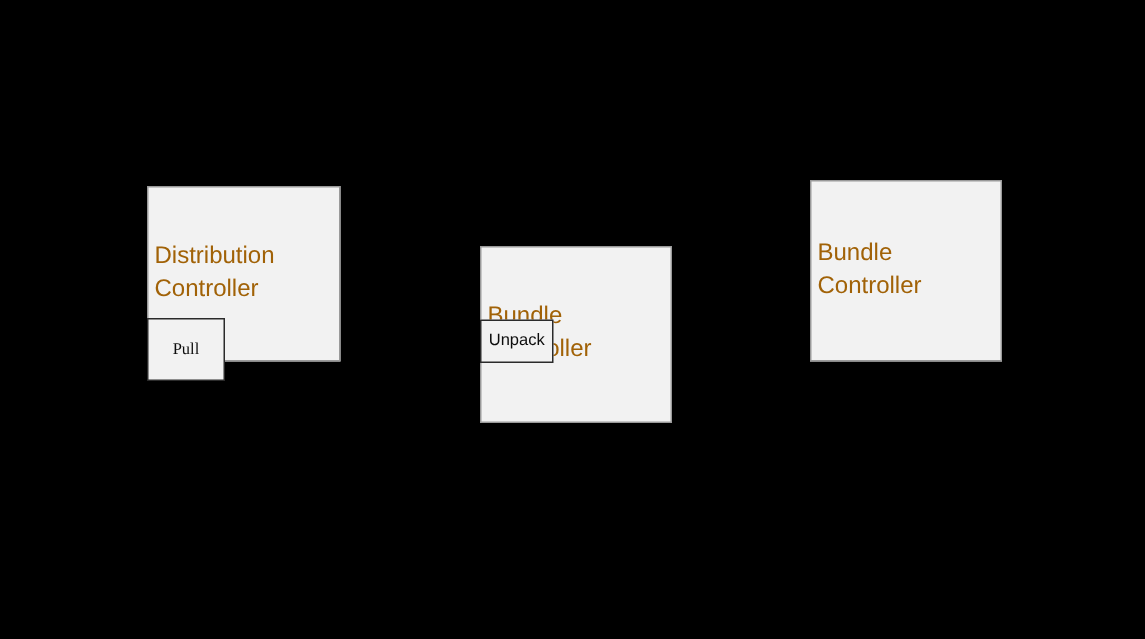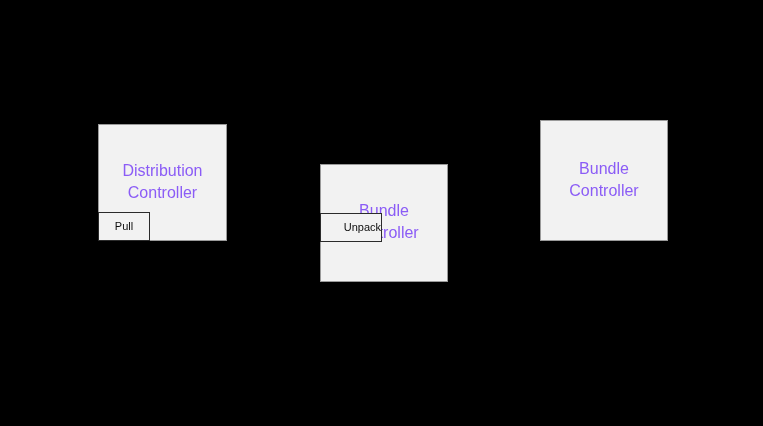--- a/index.html
+++ b/index.html
@@ -20,24 +20,23 @@
     box-sizing: border-box;
     background: #f2f2f2;
     border: 1px solid #9a9a9a;
   }
   .node-title {
     position: absolute;
     left: 0;
     right: 0;
     top: 50%;
     transform: translateY(-52%);
-    text-align: center;
     font-size: 16px;
     line-height: 22px;
-    color: #8b5cf6;
+    color: #a16207;
     white-space: pre-line;
     padding: 0 4px;
     box-sizing: border-box;
   }
   .subnode {
     position: absolute;
     box-sizing: border-box;
     background: #f2f2f2;
     border: 1px solid #2b2b2b;
     display: flex;
@@ -46,25 +45,25 @@
   }
   .subnode-label {
     font-size: 11px;
     line-height: 13px;
     color: #0d0d0d;
     text-align: center;
   }
 
   
   #node-distribution { left: 98px;  top: 124px; width: 129px; height: 117px; }
-  #sub-pull         { left: 98px;  top: 212px; width: 52px;  height: 29px;  }
+  #sub-pull         { left: 98px;  top: 212px; width: 52px;  height: 42px; font-family: Liberation Serif, serif;  }
 
   
   #node-bundle      { left: 320px; top: 124px; width: 128px; height: 118px; margin-top: 40px; }
-  #sub-unpack       { left: 320px; top: 213px; width: 62px;  height: 29px; justify-content: flex-end;  }
+  #sub-unpack       { left: 320px; top: 213px; width: 49px;  height: 29px;  }
 
   
   #node-runtime     { left: 540px; top: 120px; width: 128px; height: 121px; }
 </style>
 </head>
 <body>
 
 <div id="canvas">
 
   <div class="node" id="node-distribution">

